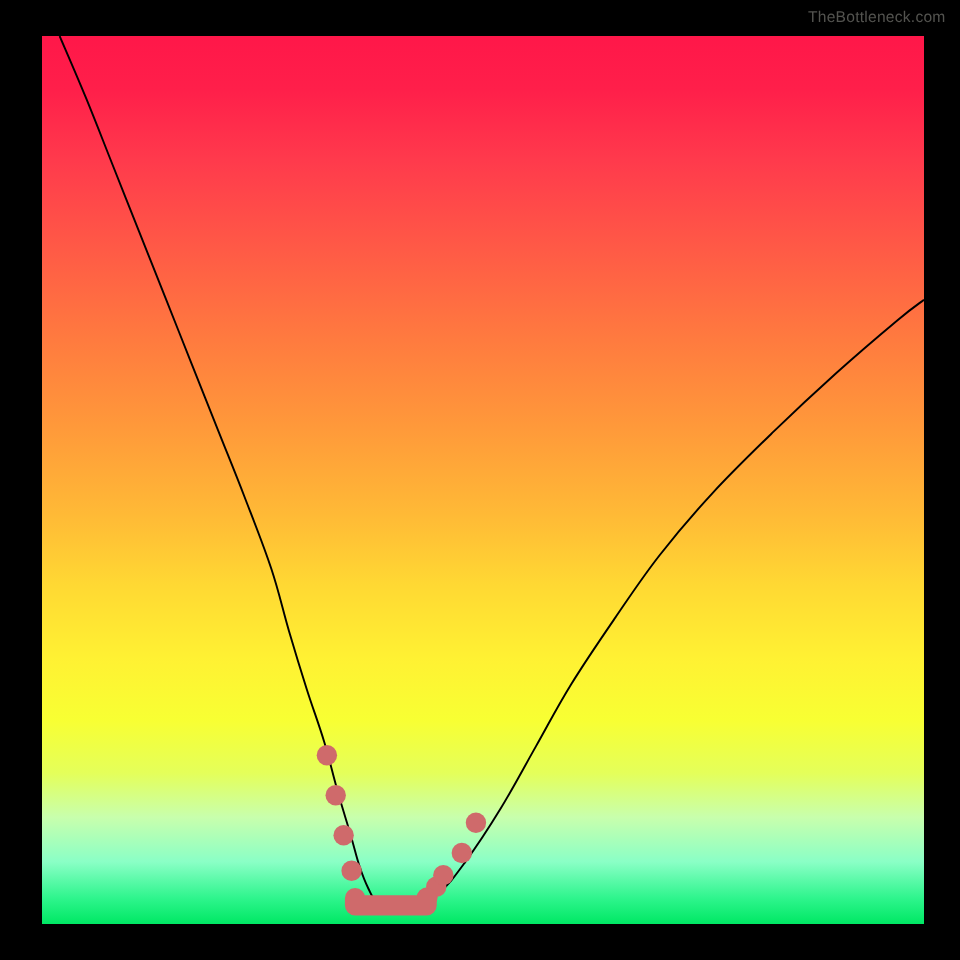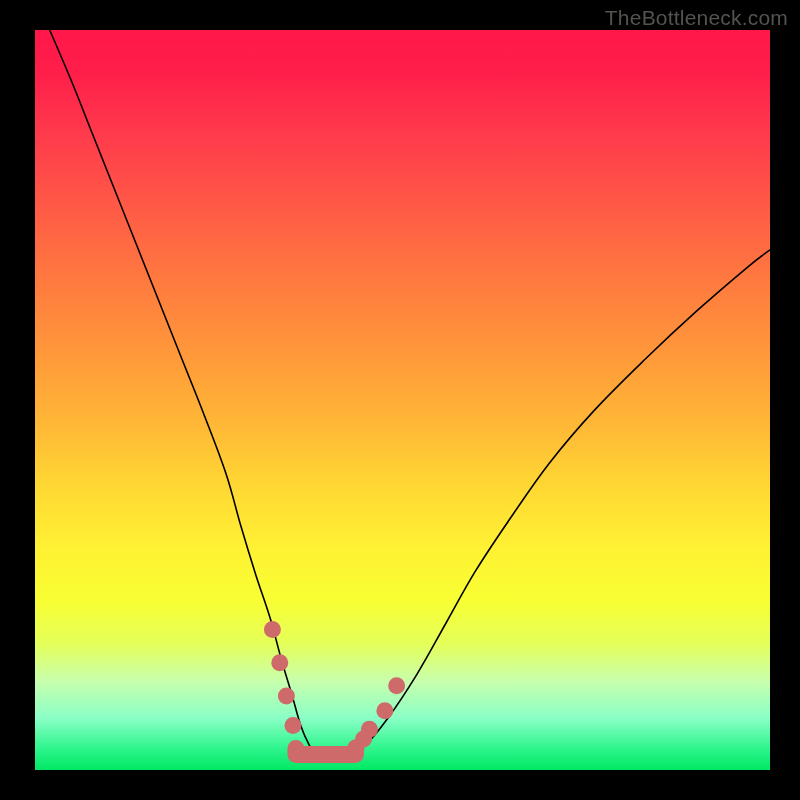--- a/index.html
+++ b/index.html
@@ -40,21 +40,21 @@
       #8affc6 93%,
       #30f58e 97%,
       #00e864 100%
     );
   }
   .watermark {
     position: absolute;
     top: 6px;
     right: 12px;
     color: #53534f;
-    font-size: 21px;
+    font-size: 13px;
     font-weight: 500;
     letter-spacing: 0.2px;
     font-family: Arial, Helvetica, sans-serif;
   }
   svg.curve {
     position: absolute;
     left: 0; top: 0;
     width: 735px; height: 740px;
   }
   .curve-line {

